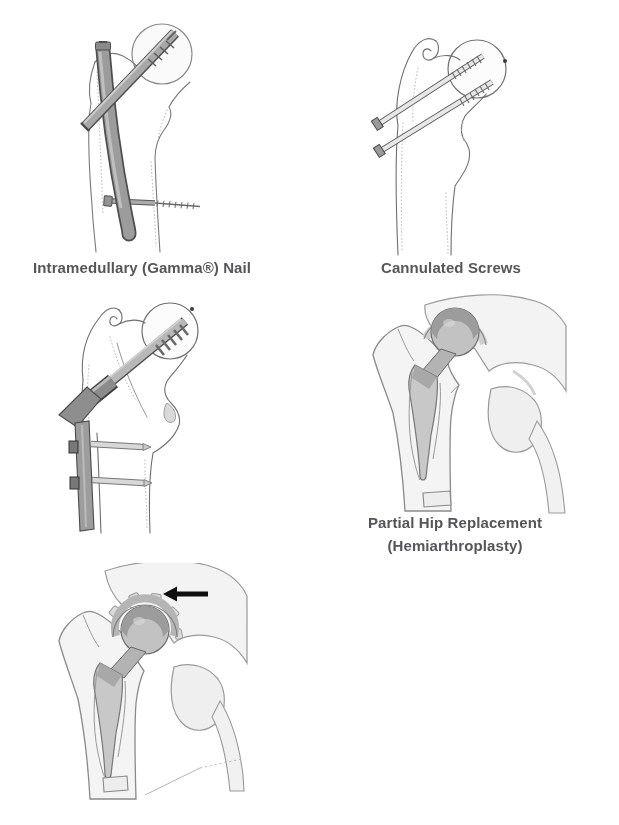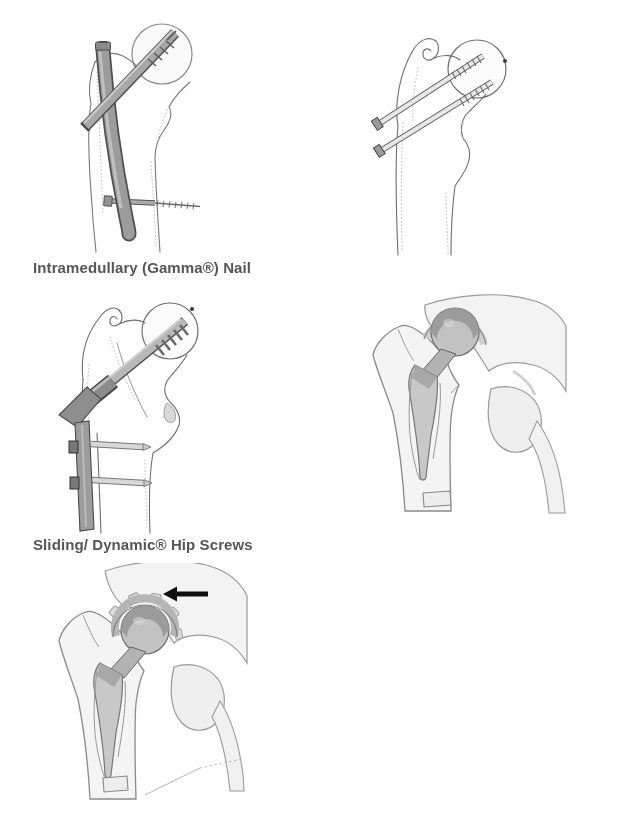--- a/index.html
+++ b/index.html
@@ -100,20 +100,21 @@
         <path d="M92,71 l4,7"></path>
           <path d="M97,68 l4,7"></path>
           <path d="M102,65 l4,7"></path>
           <path d="M107,61 l4,7"></path>
         <path d="M112,58 l4,7"></path>
           <path d="M117,55 l4,7"></path>
       </g>
       <rect x="8" y="117" width="7" height="11" fill="#9a9a9a" stroke="#444" stroke-width="1" transform="rotate(-33 12 123)"></rect>
     </svg>
   </div>
+  <div class="caption center" style="left:370px;top:259px;width:162px;">Cannulated Screws</div>
 
   <div class="fig" style="left:55px;top:295px;">
     <svg width="185" height="240" viewBox="0 0 185 240">
       <circle class="bone" cx="115" cy="36" r="28" style="fill:#fcfcfc;stroke:#6f6f6f"></circle>
       <circle cx="137" cy="14" r="2" fill="#3a3a3a"></circle>
 
       <path class="line" d="M28,85 C25,60 32,38 45,22 C50,15 58,10 64,15" style="stroke:#6f6f6f"></path>
       <path class="line" d="M64,15 C68,19 68,26 64,29 C59,33 54,30 55,25 C56,21 60,20 62,24" style="stroke:#6f6f6f"></path>
       <path class="line" d="M64,29 C74,24 84,24 90,28" style="stroke:#6f6f6f"></path>
       <path class="line" d="M28,85 C26,110 27,125 30,135" style="stroke:#6f6f6f"></path>
@@ -151,21 +152,20 @@
       <path d="M26,112 L58,86" stroke="#8b8b8b" stroke-width="12.5" fill="none"></path>
       <path d="M25,106 L55,82" stroke="#b9b9b9" stroke-width="3" fill="none"></path>
 
       <polygon points="4,120 32,92 46,104 22,132" fill="#8e8e8e" stroke="#4a4a4a" stroke-width="1.1"></polygon>
       <polygon points="20,128 34,126 39,234 25,236" fill="#9d9d9d" stroke="#4a4a4a" stroke-width="1.1"></polygon>
       <path d="M27,130 L31,232" stroke="#c2c2c2" stroke-width="2" opacity="0.8"></path>
       <rect x="14" y="146" width="9" height="12" fill="#787878" stroke="#333" stroke-width="1"></rect>
       <rect x="15" y="182" width="9" height="12" fill="#787878" stroke="#333" stroke-width="1"></rect>
     </svg>
   </div>
-  <div class="caption" style="left:33px;top:536px;">Sliding/ Dynamic® Hip Screws</div>
 
   <div class="fig" style="left:363px;top:293px;">
     <svg width="205" height="222" viewBox="0 0 205 222">
 
       <path d="M62,12 C92,2 138,-3 172,8 C188,13 197,22 203,33 L203,98 C194,83 183,75 170,72 C152,67 136,70 126,78 L112,56 C96,42 80,38 70,36 C64,28 61,20 62,12 Z" fill="#f3f3f3" stroke="#9a9a9a" stroke-width="1.2"></path>
       <path d="M128,96 C146,90 162,96 172,108 C180,119 181,138 172,150 C162,162 146,162 136,152 C126,142 122,122 128,96 Z" fill="#efefef" stroke="#9a9a9a" stroke-width="1.2"></path>
       <path d="M174,128 C190,150 197,178 200,202 L202,220 L186,220 C183,186 176,160 166,146 Z" fill="#f1f1f1" stroke="#9a9a9a" stroke-width="1.1"></path>
       <path d="M150,78 C160,84 168,92 172,102" fill="none" stroke="#bdbdbd" stroke-width="3" opacity="0.7"></path>
 
       <path d="M35,34 C22,40 12,52 10,62 C14,78 22,96 30,120 C36,150 40,185 42,218 L88,218 C87,182 86,150 88,124 C90,108 92,100 96,92 C90,84 86,76 84,68 C74,52 58,38 48,34 C44,32 39,32 35,34 Z" fill="#f4f4f4" stroke="#8a8a8a" stroke-width="1.3"></path>
@@ -181,20 +181,24 @@
 
       <polygon points="78,56 93,61 72,87 58,79" fill="#b3b3b3" stroke="#666" stroke-width="1"></polygon>
 
       <path d="M52,72 L74,84 C76,100 72,122 68,142 C66,160 64,174 63,184 C62,188 58,188 57,184 C56,160 50,120 46,96 C45,86 47,78 52,72 Z" fill="#c8c8c8" stroke="#777" stroke-width="1.2"></path>
       <polygon points="52,72 74,84 66,96 49,85" fill="#a8a8a8"></polygon>
       <path d="M49,80 C46,104 44,134 50,162 C53,176 55,183 57,187" fill="none" stroke="#999" stroke-width="1"></path>
       <path d="M77,90 C79,112 74,142 70,166" fill="none" stroke="#999" stroke-width="1"></path>
 
       <polygon points="60,200 87,198 88,212 61,214" fill="#ededed" stroke="#888" stroke-width="1.1"></polygon>
     </svg>
+  </div>
+  <div class="caption center" style="left:355px;top:514px;width:200px;">
+    <span>Partial Hip Replacement</span>
+    <span class="cap2">(Hemiarthroplasty)</span>
   </div>
 
   <div class="fig" style="left:50px;top:563px;">
     <svg width="200" height="240" viewBox="0 0 200 240">
 
       <path d="M55,8 C90,-4 140,-6 168,6 C184,13 192,22 197,33 L197,100 C188,85 177,77 164,74 C148,70 132,73 124,80 L112,62 C98,50 82,44 72,42 C62,32 57,20 55,8 Z" fill="#f3f3f3" stroke="#9a9a9a" stroke-width="1.2"></path>
       <path d="M124,104 C142,98 158,104 168,116 C176,127 177,146 168,158 C158,170 142,170 132,160 C122,150 118,130 124,104 Z" fill="#efefef" stroke="#9a9a9a" stroke-width="1.2"></path>
       <path d="M170,138 C184,160 190,188 193,212 L194,228 L180,228 C177,196 170,168 162,154 Z" fill="#f1f1f1" stroke="#9a9a9a" stroke-width="1.1"></path>
       <polyline points="95,232 150,205" fill="none" stroke="#b5b5b5" stroke-width="1"></polyline>
       <polyline points="150,205 192,196" fill="none" stroke="#b5b5b5" stroke-width="1" stroke-dasharray="2 3"></polyline>

